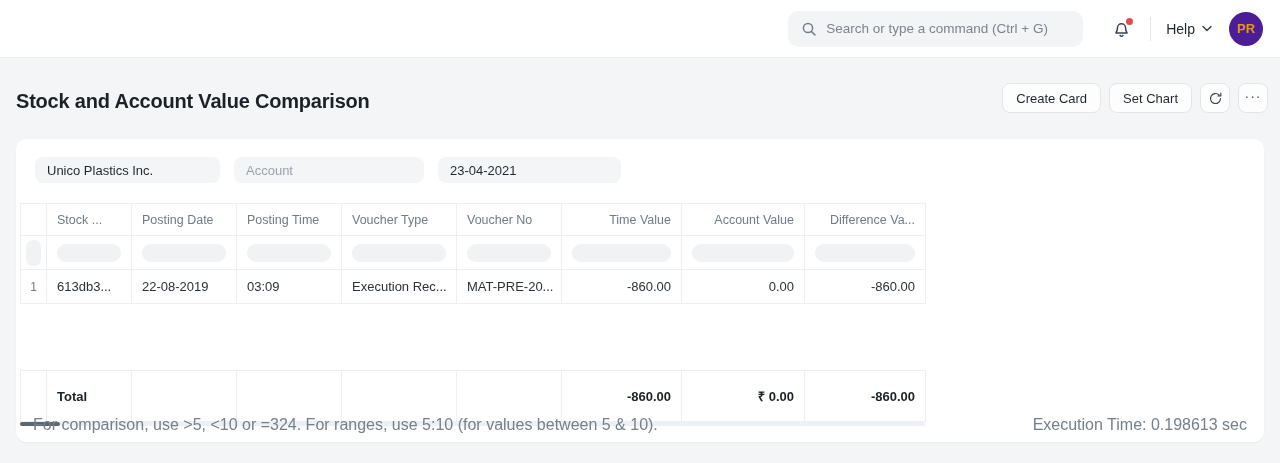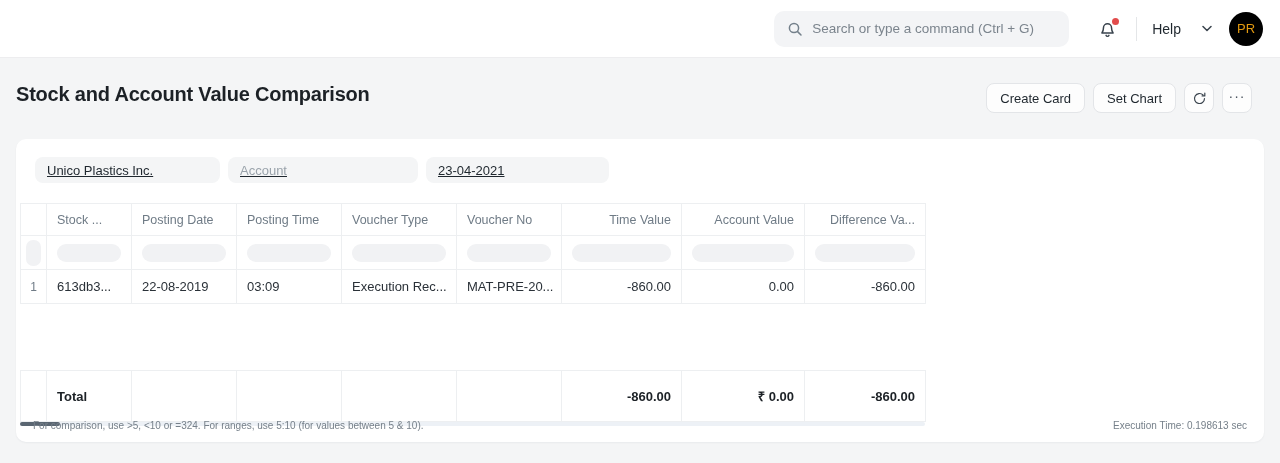--- a/index.html
+++ b/index.html
@@ -17,39 +17,39 @@
   .searchbar { width:295px; height:36px; background:#f3f4f6; border-radius:10px;
                display:flex; align-items:center; padding:0 13px; gap:9px; }
   .searchbar svg { flex:0 0 auto; }
   .searchbar input { border:none; outline:none; background:transparent; width:100%;
                      font-family:inherit; font-size:13.5px; color:#1f272e; }
   .searchbar input::placeholder { color:#7b848d; opacity:1; }
   .bell-wrap { position:relative; margin-left:28px; width:22px; height:22px; cursor:pointer; }
   .bell-dot { position:absolute; top:0px; right:0px; width:7px; height:7px; border-radius:50%;
               background:#e24c4c; }
   .nav-divider { width:1px; height:24px; background:#e4e6e8; margin:0 15px 0 17px; }
-  .help { display:flex; align-items:center; gap:21px; font-size:14px; color:#1f272e; cursor:pointer; }
-  .avatar { width:34px; height:34px; border-radius:50%; background:#000000; color:#e2990f;
-            font-size:13px; font-weight:400; display:flex; align-items:center; justify-content:center;
+  .help { display:flex; align-items:center; gap:7px; font-size:14px; color:#1f272e; cursor:pointer; }
+  .avatar { width:34px; height:34px; border-radius:50%; background:#4c1d95; color:#e2990f;
+            font-size:13px; font-weight:700; display:flex; align-items:center; justify-content:center;
             margin-left:17px; cursor:pointer; }
 
   
-  .page-head { display:flex; align-items:flex-start; padding:25px 28px 0 16px; }
+  .page-head { display:flex; align-items:flex-end; padding:25px 12px 0 16px; }
   .page-title { font-size:20px; font-weight:700; color:#1c2126; letter-spacing:-0.2px; flex:1; }
   .head-actions { display:flex; align-items:center; gap:8px; }
   .btn { height:30px; padding:0 13px; background:#fdfdfd; border:1px solid #e3e5e8; border-radius:8px;
          font-family:inherit; font-size:13px; color:#1f272e; display:flex; align-items:center;
          cursor:pointer; white-space:nowrap; }
   .icon-btn { width:30px; padding:0; justify-content:center; color:#1f272e; }
   .dots { font-size:14px; letter-spacing:1px; color:#4c5560; margin-top:-4px; }
 
   
   .card { margin:26px 16px 0 16px; height:303px; background:#fff; border-radius:10px;
           box-shadow:0 1px 2px rgba(25,39,52,0.05); position:relative; overflow:hidden; }
-  .filters { display:flex; gap:8px; padding:18px 0 0 19px;text-decoration:underline; }
+  .filters { display:flex; gap:14px; padding:18px 0 0 19px; }
   .filter-input { height:26px; border:none; outline:none; background:#f4f5f6; border-radius:8px;
                   padding:0 12px; font-family:inherit; font-size:13px; color:#1f272e; }
   .filter-input::placeholder { color:#9aa3ab; opacity:1; }
   .f-company { width:185px; }
   .f-account { width:190px; }
   .f-date    { width:183px; }
 
   
   .table-zone { margin:20px 0 0 4px; }
   table { border-collapse:collapse; table-layout:fixed; width:905px; }
@@ -65,21 +65,21 @@
   .spacer { height:66px; width:905px; }
   .total-table td { height:51px; font-weight:700; color:#1c2126; }
   .hscroll { width:905px; height:4px; margin-left:4px; background:#edf1f6; border-radius:2px;
              position:relative; }
   .hscroll-thumb { position:absolute; left:0; top:0; width:40px; height:4px; border-radius:2px;
                    background:#5a6672; }
 
   
   .card-footer { position:absolute; left:0; right:0; bottom:0; height:34px;
                  display:flex; align-items:center; justify-content:space-between;
-                 padding:0 17px; font-size:10px; color:#76808a; }
+                 padding:0 17px; font-size:16px; color:#76808a; }
 </style>
 </head>
 <body>
 
 <div class="navbar">
 
   <div class="nav-right">
     <div class="searchbar">
       <svg width="16" height="16" viewBox="0 0 16 16" fill="none" stroke="#74808b" stroke-width="1.5" stroke-linecap="round">
         <circle cx="7" cy="7" r="4.6"></circle>

